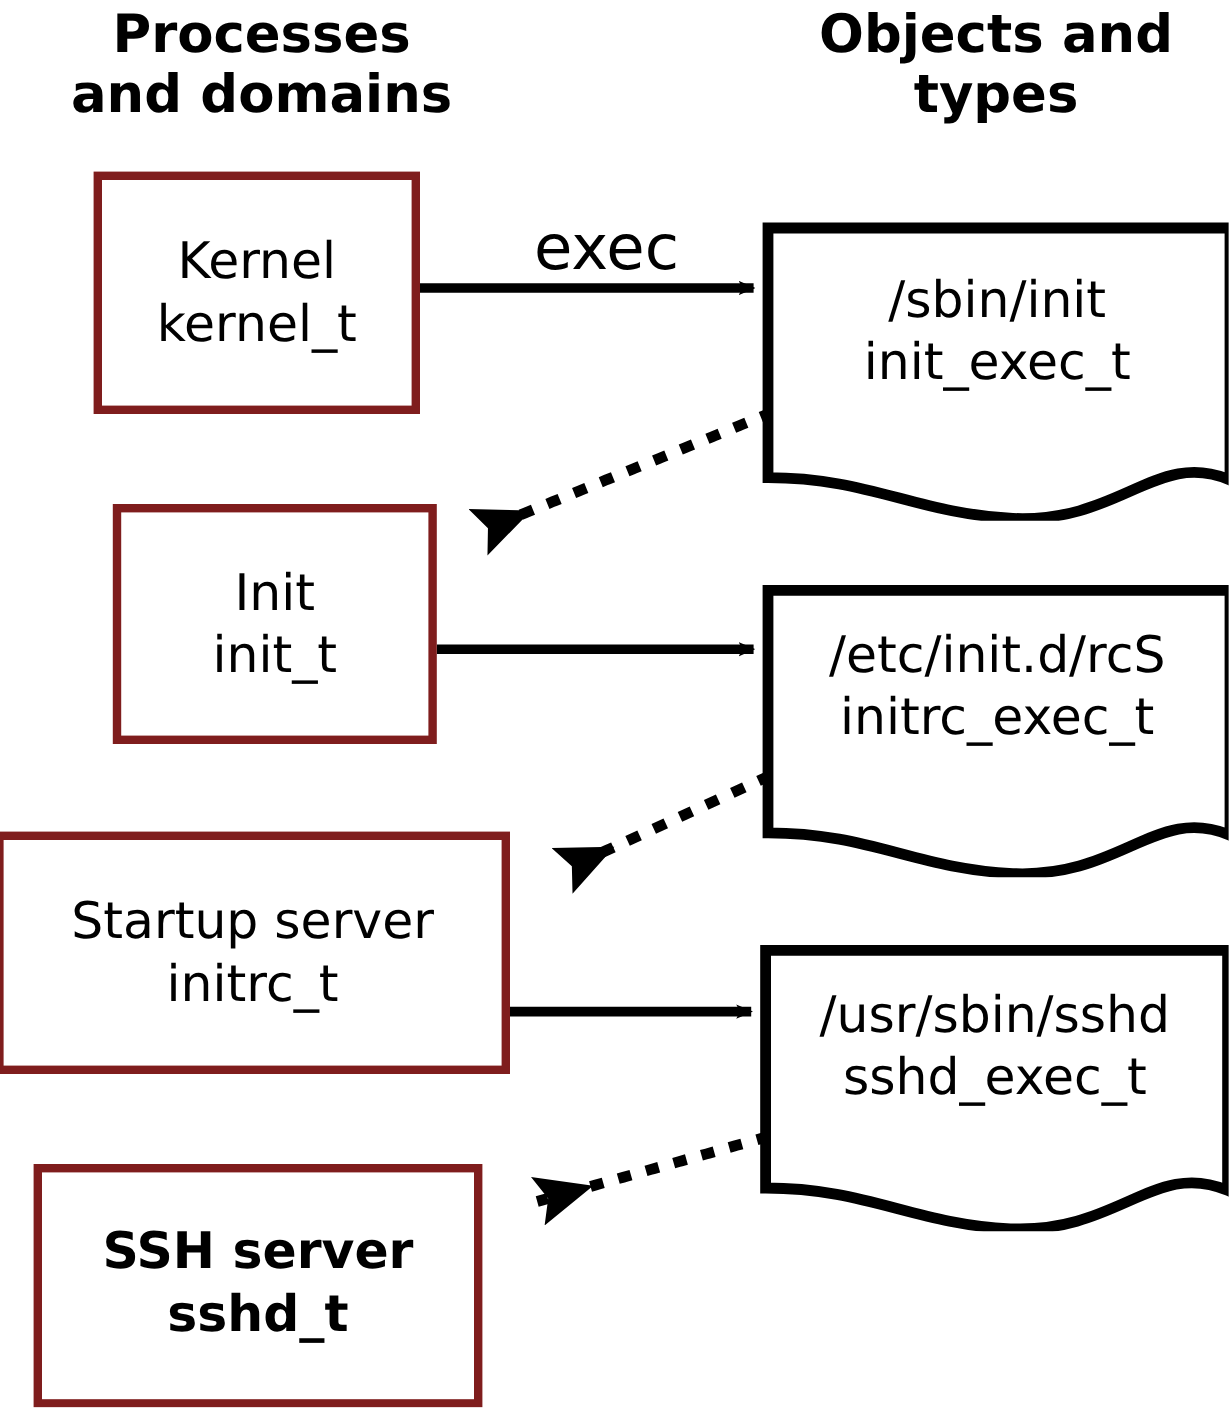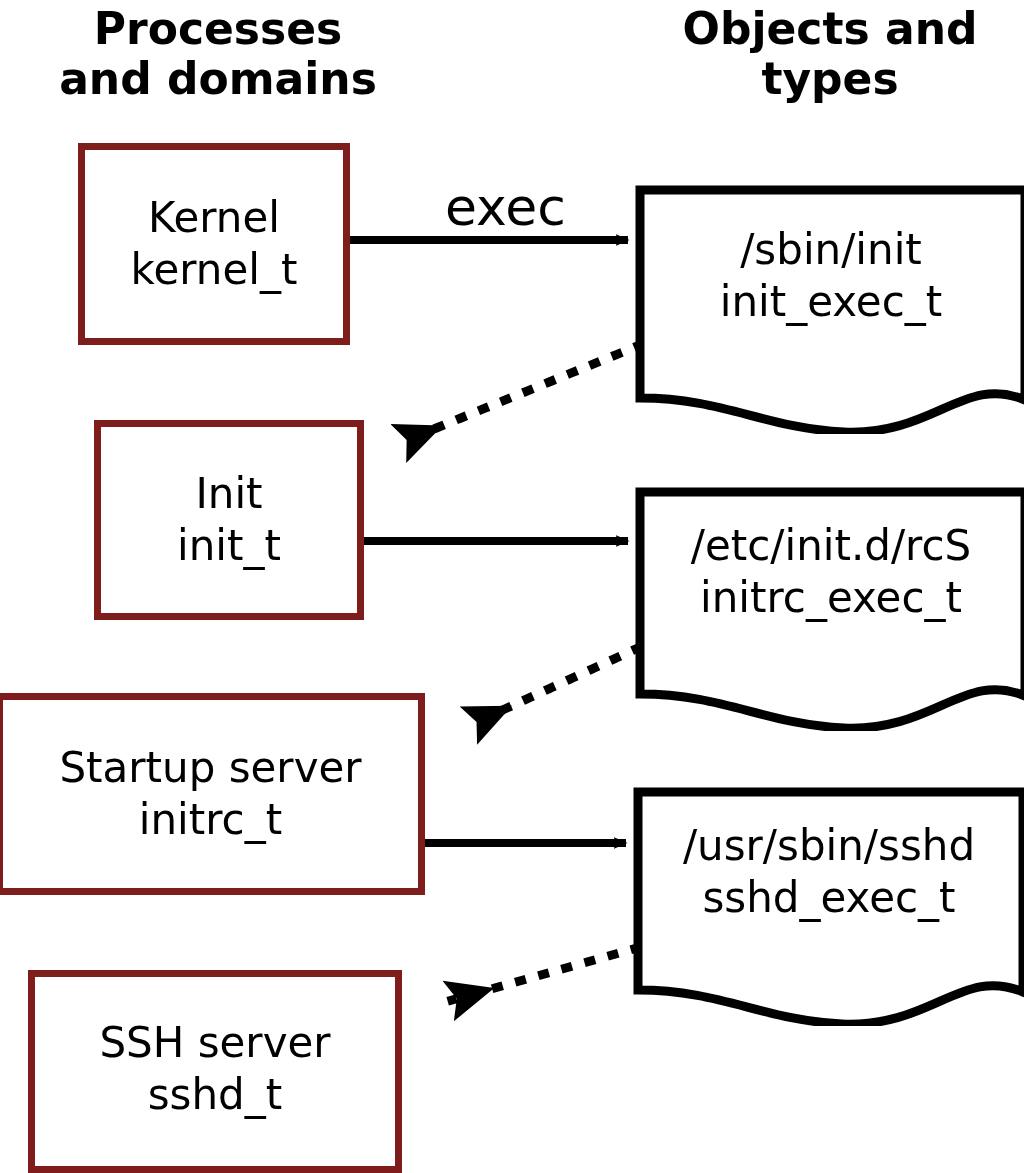--- a/index.html
+++ b/index.html
@@ -136,21 +136,21 @@
     <div class="proc-label">Init
 init_t</div>
   </div>
 
   <div class="proc-box" style="left:-4px; top:693px; width:429px; height:202px;">
     <div class="proc-label">Startup server
 initrc_t</div>
   </div>
 
   <div class="proc-box" style="left:28px; top:970px; width:374px; height:203px;">
-    <div class="proc-label" style="margin-top:-6px;">SSH server
+    <div class="proc-label" style="margin-top:-6px;font-weight:bold;">SSH server
 sshd_t</div>
   </div>
 
   <div class="doc-shape" style="left:634px; top:184px; width:394px; height:250px;">
     <svg width="394" height="250" viewBox="0 0 394 250">
       <path d="M6,6 L391,6 L391,216 C330,190 300,252 210,248 C130,244 90,214 6,214 Z" fill="#ffffff" stroke="#000000" stroke-width="9" stroke-linejoin="miter"></path>
     </svg>
     <div class="doc-label" style="top:40px;">/sbin/init
 init_exec_t</div>
   </div>

